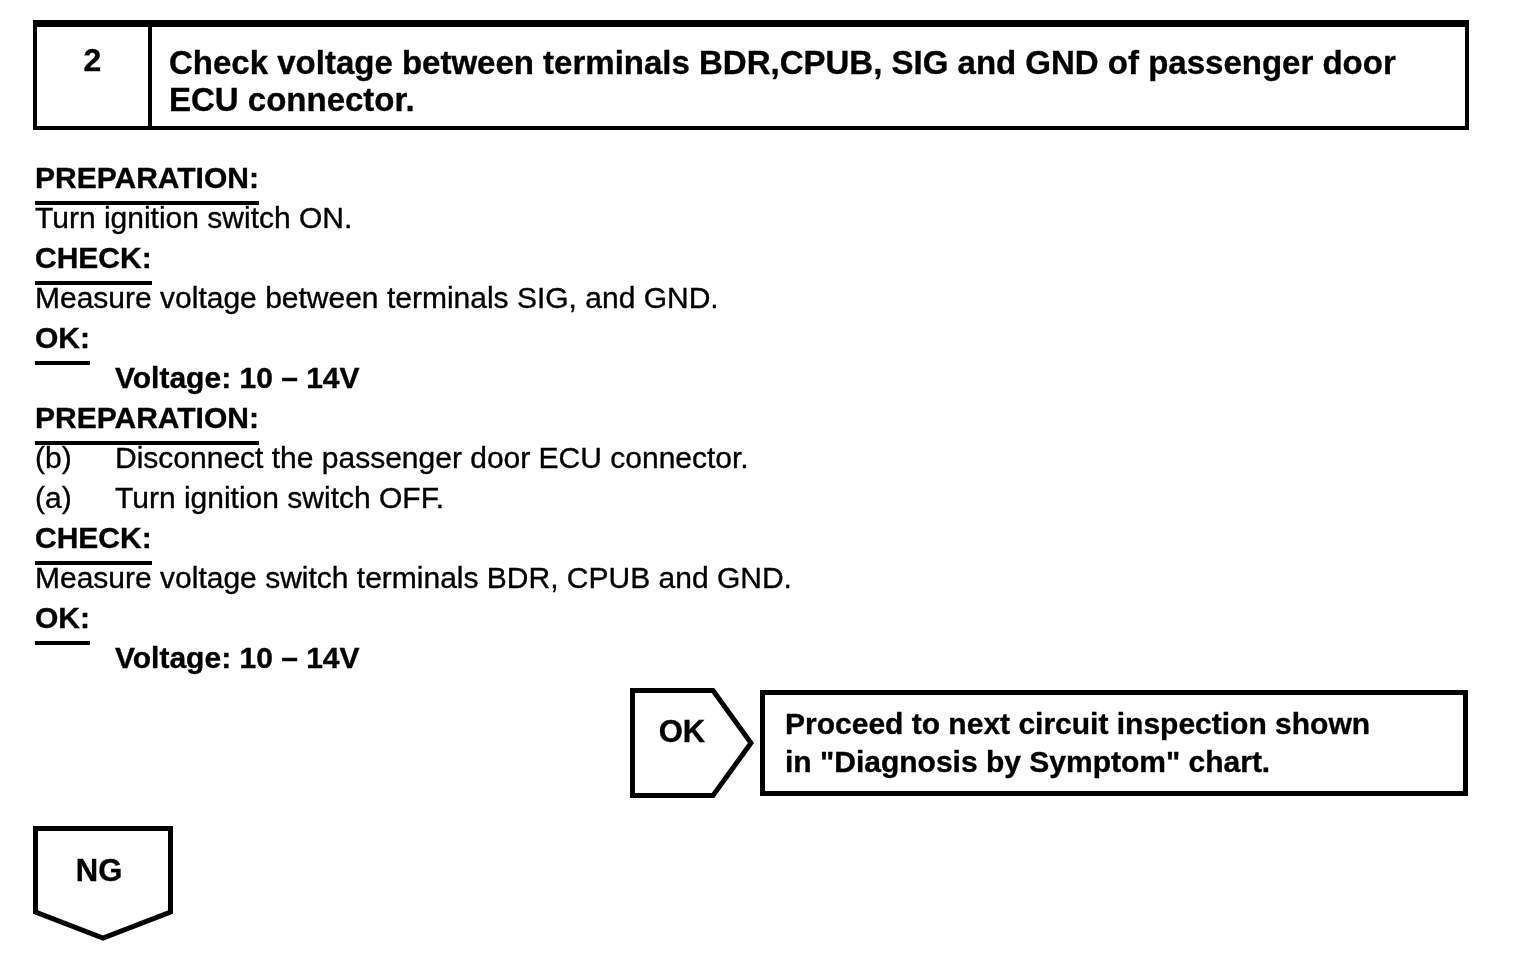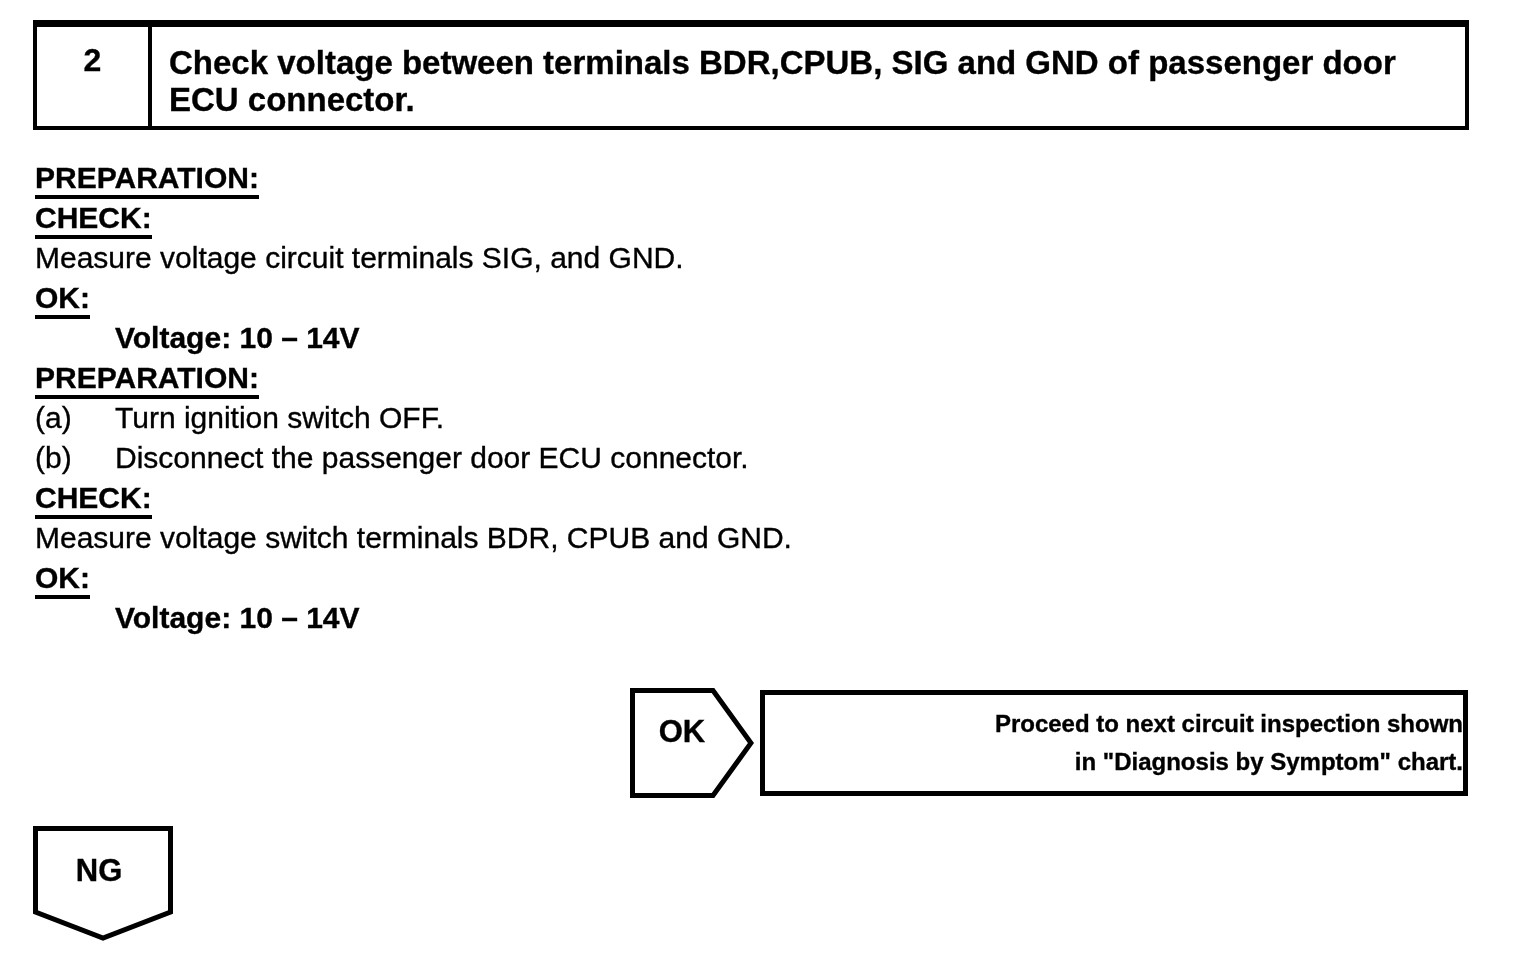--- a/index.html
+++ b/index.html
@@ -25,61 +25,62 @@
     font-weight:700; font-size:33px; line-height:37px;
   }
   
   .content {
     position:absolute; left:35px; top:158px; width:980px;
     font-size:30px; line-height:40px;
   }
   .line { height:40px; white-space:nowrap; }
   .hd {
     font-weight:700; display:inline-block;
-    border-bottom:4px solid #000; padding-bottom:1px; line-height:33px;
+    border-bottom:4px solid #000; padding-bottom:7px; line-height:33px;
   }
   .marker { display:inline-block; width:80px; }
   .voltage { margin-left:80px; font-weight:700; }
   
   .ok-connector { position:absolute; left:630px; top:688px; width:124px; height:108px; }
   .ok-connector .label {
     position:absolute; left:0; top:26px; width:104px; text-align:center;
     font-size:31px; font-weight:700;
   }
   .result-box {
     position:absolute; left:760px; top:690px; width:708px; height:106px;
     border:5px solid #000; display:flex; flex-direction:column; justify-content:center;
-    padding-left:14px; font-weight:700; font-size:24px; line-height:38px;align-items:flex-end;
+    padding-left:20px; font-weight:700; font-size:30px; line-height:38px;
   }
   .ng-connector { position:absolute; left:33px; top:826px; width:140px; height:115px; }
   .ng-connector .label {
     position:absolute; left:0; top:27px; width:132px; text-align:center;
     font-size:31px; font-weight:700;
   }
   svg { display:block; }
 </style>
 </head>
 <body>
 
 <div class="page">
 
   <div class="header-box">
     <div class="step-cell">2</div>
     <div class="step-title">Check voltage between terminals BDR,CPUB, SIG and GND of passenger door ECU connector.</div>
   </div>
 
   <div class="content">
     <div class="line"><span class="hd">PREPARATION:</span></div>
+    <div class="line">Turn ignition switch ON.</div>
     <div class="line"><span class="hd">CHECK:</span></div>
-    <div class="line">Measure voltage circuit terminals SIG, and GND.</div>
+    <div class="line">Measure voltage between terminals SIG, and GND.</div>
     <div class="line"><span class="hd">OK:</span></div>
     <div class="line voltage">Voltage: 10 – 14V</div>
     <div class="line"><span class="hd">PREPARATION:</span></div>
+    <div class="line"><span class="marker">(b)</span><span>Disconnect the passenger door ECU connector.</span></div>
     <div class="line"><span class="marker">(a)</span><span>Turn ignition switch OFF.</span></div>
-    <div class="line"><span class="marker">(b)</span><span>Disconnect the passenger door ECU connector.</span></div>
     <div class="line"><span class="hd">CHECK:</span></div>
     <div class="line">Measure voltage switch terminals BDR, CPUB and GND.</div>
     <div class="line"><span class="hd">OK:</span></div>
     <div class="line voltage">Voltage: 10 – 14V</div>
   </div>
 
   <div class="ok-connector">
     <svg width="124" height="110" viewBox="0 0 124 110">
       <polygon points="2.5,2.5 83,2.5 121,55 83,107.5 2.5,107.5" fill="#ffffff" stroke="#000000" stroke-width="5"></polygon>
     </svg>

